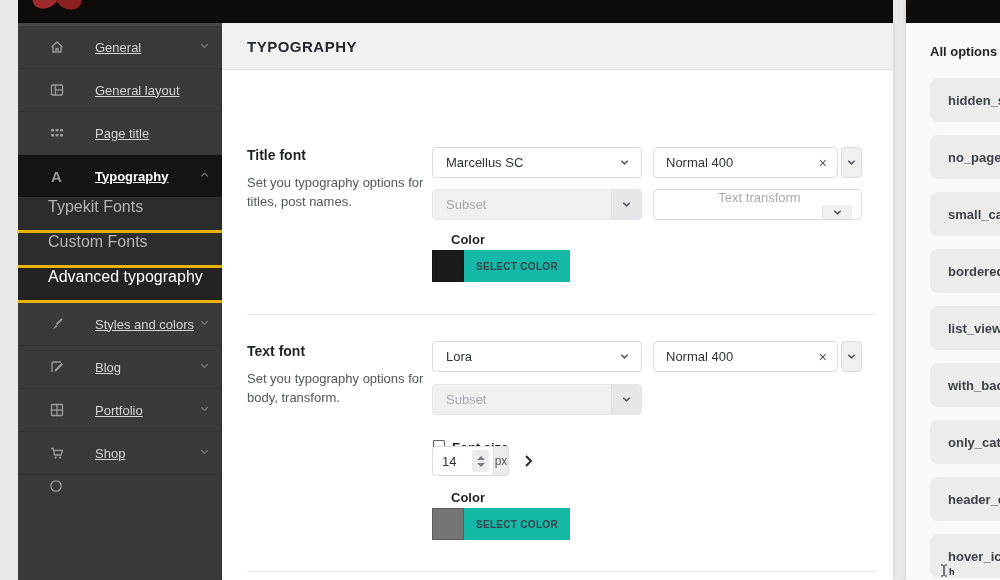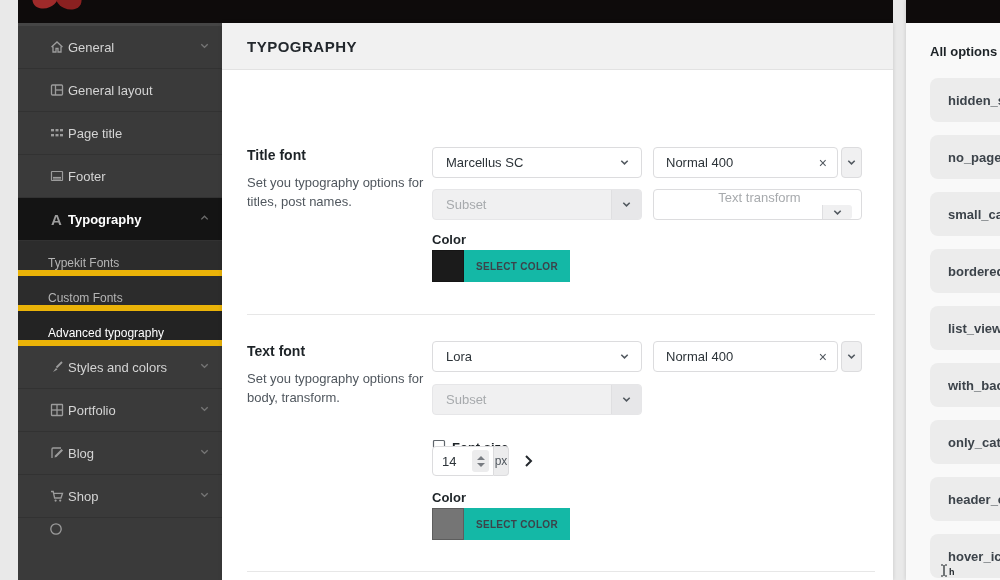--- a/index.html
+++ b/index.html
@@ -15,26 +15,26 @@
   .bow.r { left:37px; top:-12px; width:27px; height:21px; background:#8a2020; transform:rotate(25deg); }
 
   
   .sidebar { position:absolute; left:18px; top:23px; width:204px; height:557px;
              background:#3a3a3a; border-top:3px solid #454545; overflow:hidden; }
   .sb-item { position:relative; height:43px; display:flex; align-items:center;
              padding-left:30px; border-bottom:1px solid #323232; cursor:pointer;
              color:#d4d4d4; font-size:13px; }
   .sb-item .ic { width:17px; height:17px; display:flex; align-items:center; justify-content:center;
                  color:#9c9c9c; flex:0 0 17px; }
-  .sb-item .lbl { margin-left:3px; }
+  .sb-item .lbl { margin-left:30px;text-decoration:underline; }
   .sb-item .chev { position:absolute; right:12px; top:50%; transform:translateY(-50%); opacity:.75; }
   .sb-item.active { background:#141414; color:#ffffff; font-weight:bold; }
-  .sb-sub { height:35px; display:flex; align-items:flex-end; padding-left:30px;
-            background:#2c2c2c; border-bottom:6px solid #eab308; color:#b5b5b5;
-            font-size:12px; cursor:pointer; }
+  .sb-sub { height:35px; display:flex; align-items:flex-start; padding-left:30px;
+            background:#2c2c2c; border-bottom:3px solid #eab308; color:#b5b5b5;
+            font-size:16px; cursor:pointer; }
   .sb-sub.current { background:#232323; color:#ffffff; }
   .sb-partial { height:19px; display:flex; align-items:flex-start; padding:3px 0 0 30px;
                 background:#3a3a3a; color:#9c9c9c; }
   .a-glyph { font-size:15px; color:#9c9c9c; font-family:"Liberation Sans",sans-serif; }
 
   
   .main-panel { position:absolute; left:222px; top:23px; width:671px; height:557px;
                 background:#ffffff; overflow:hidden; box-shadow:0 0 4px rgba(0,0,0,.15); }
   .main-header { height:47px; background:#f1f1f1; border-bottom:1px solid #e2e2e2;
                  display:flex; align-items:center; padding-left:25px; }
@@ -57,21 +57,21 @@
   .wgroup { display:flex;align-items:center; }
   .wgroup .field { flex:1; height:31px; background:#fff; border:1px solid #dcdcde;
                    border-radius:4px; display:flex; align-items:center; padding:0 10px 0 12px;
                    font-size:13px; color:#2c3338; cursor:pointer; }
   .wgroup .x { margin-left:auto; color:#50575e; font-size:14px; line-height:1; cursor:pointer; }
   .wgroup .dd { width:21px; height:31px; margin-left:3px; background:#f0f0f1;
                 border:1px solid #dcdcde; border-radius:4px; display:flex; align-items:center;
                 justify-content:center; cursor:pointer; }
   .placeholder { color:#a7aaad; }
 
-  .color-label { font-size:13px; font-weight:bold; color:#1d2327; }
+  .color-label { font-size:13px; font-weight:bold; color:#1d2327;margin-left:19px; }
   .swatch-row { display:flex; height:32px; }
   .swatch { width:32px; height:32px; border:1px solid rgba(0,0,0,.2); cursor:pointer; }
   .btn-selcolor { height:32px; padding:0 12px; background:#14b8a6; border:none;
                   font-family:"Liberation Sans",sans-serif; font-size:10px; font-weight:bold;
                   letter-spacing:.3px; color:#3c434a; cursor:pointer; }
 
   .fs-label { display:flex; align-items:center; gap:6px; font-size:13px; font-weight:bold;
               color:#1d2327; }
   .stepper { display:flex; align-items:center; }
   .num-box { width:62px; height:30px; background:#fff; border:1px solid #dcdcde;
@@ -149,30 +149,20 @@
             <rect x="6.5" y="4" width="3" height="2.4"></rect>
             <rect x="11" y="4" width="3" height="2.4"></rect>
             <rect x="2" y="9" width="3" height="2.4"></rect>
             <rect x="6.5" y="9" width="3" height="2.4"></rect>
             <rect x="11" y="9" width="3" height="2.4"></rect>
           </svg>
       </span>
       <span class="lbl">Page title</span>
     </div>
 
-    <div class="sb-item">
-      <span class="ic">
-        <svg width="16" height="16" viewBox="0 0 16 16" fill="none" stroke="#9c9c9c" stroke-width="1.2">
-            <rect x="2.5" y="3.5" width="11" height="9" rx="0.5"></rect>
-            <line x1="4" y1="9.5" x2="12" y2="9.5"></line>
-            <line x1="4" y1="11" x2="12" y2="11"></line>
-          </svg>
-      </span>
-      <span class="lbl">Footer</span>
-    </div>
 
     <div class="sb-item active">
       <span class="ic">
           <span class="a-glyph">A</span>
         </span>
       <span class="lbl">Typography</span>
       <span class="chev">
         <svg width="11" height="11" viewBox="0 0 12 12" fill="none" stroke="#8a8a8a" stroke-width="1.5">
             <polyline points="2.5,7.5 6,4 9.5,7.5"></polyline>
           </svg>
@@ -200,41 +190,41 @@
       <span class="chev">
         <svg width="11" height="11" viewBox="0 0 12 12" fill="none" stroke="#8a8a8a" stroke-width="1.5">
             <polyline points="2.5,4 6,7.5 9.5,4"></polyline>
           </svg>
       </span>
     </div>
 
     <div class="sb-item">
       <span class="ic">
         <svg width="16" height="16" viewBox="0 0 16 16" fill="none" stroke="#9c9c9c" stroke-width="1.3">
+            <path d="M3 13 V4 a1 1 0 0 1 1 -1 H12"></path>
+            <path d="M6 10.5 L12.5 4 L14 5.5 L7.5 12 L5.5 12.5 Z" fill="#9c9c9c" stroke="none"></path>
+          </svg>
+      </span>
+      <span class="lbl">Blog</span>
+      <span class="chev">
+        <svg width="11" height="11" viewBox="0 0 12 12" fill="none" stroke="#8a8a8a" stroke-width="1.5">
+            <polyline points="2.5,4 6,7.5 9.5,4"></polyline>
+          </svg>
+      </span>
+    </div>
+
+    <div class="sb-item">
+      <span class="ic">
+        <svg width="16" height="16" viewBox="0 0 16 16" fill="none" stroke="#9c9c9c" stroke-width="1.3">
             <rect x="2.5" y="2.5" width="11" height="11" rx="0.5"></rect>
             <line x1="8" y1="2.5" x2="8" y2="13.5"></line>
             <line x1="2.5" y1="8" x2="13.5" y2="8"></line>
           </svg>
       </span>
       <span class="lbl">Portfolio</span>
-      <span class="chev">
-        <svg width="11" height="11" viewBox="0 0 12 12" fill="none" stroke="#8a8a8a" stroke-width="1.5">
-            <polyline points="2.5,4 6,7.5 9.5,4"></polyline>
-          </svg>
-      </span>
-    </div>
-
-    <div class="sb-item">
-      <span class="ic">
-        <svg width="16" height="16" viewBox="0 0 16 16" fill="none" stroke="#9c9c9c" stroke-width="1.3">
-            <path d="M3 13 V4 a1 1 0 0 1 1 -1 H12"></path>
-            <path d="M6 10.5 L12.5 4 L14 5.5 L7.5 12 L5.5 12.5 Z" fill="#9c9c9c" stroke="none"></path>
-          </svg>
-      </span>
-      <span class="lbl">Blog</span>
       <span class="chev">
         <svg width="11" height="11" viewBox="0 0 12 12" fill="none" stroke="#8a8a8a" stroke-width="1.5">
             <polyline points="2.5,4 6,7.5 9.5,4"></polyline>
           </svg>
       </span>
     </div>
 
     <div class="sb-item">
       <span class="ic">
         <svg width="16" height="16" viewBox="0 0 16 16" fill="none" stroke="#9c9c9c" stroke-width="1.3">

